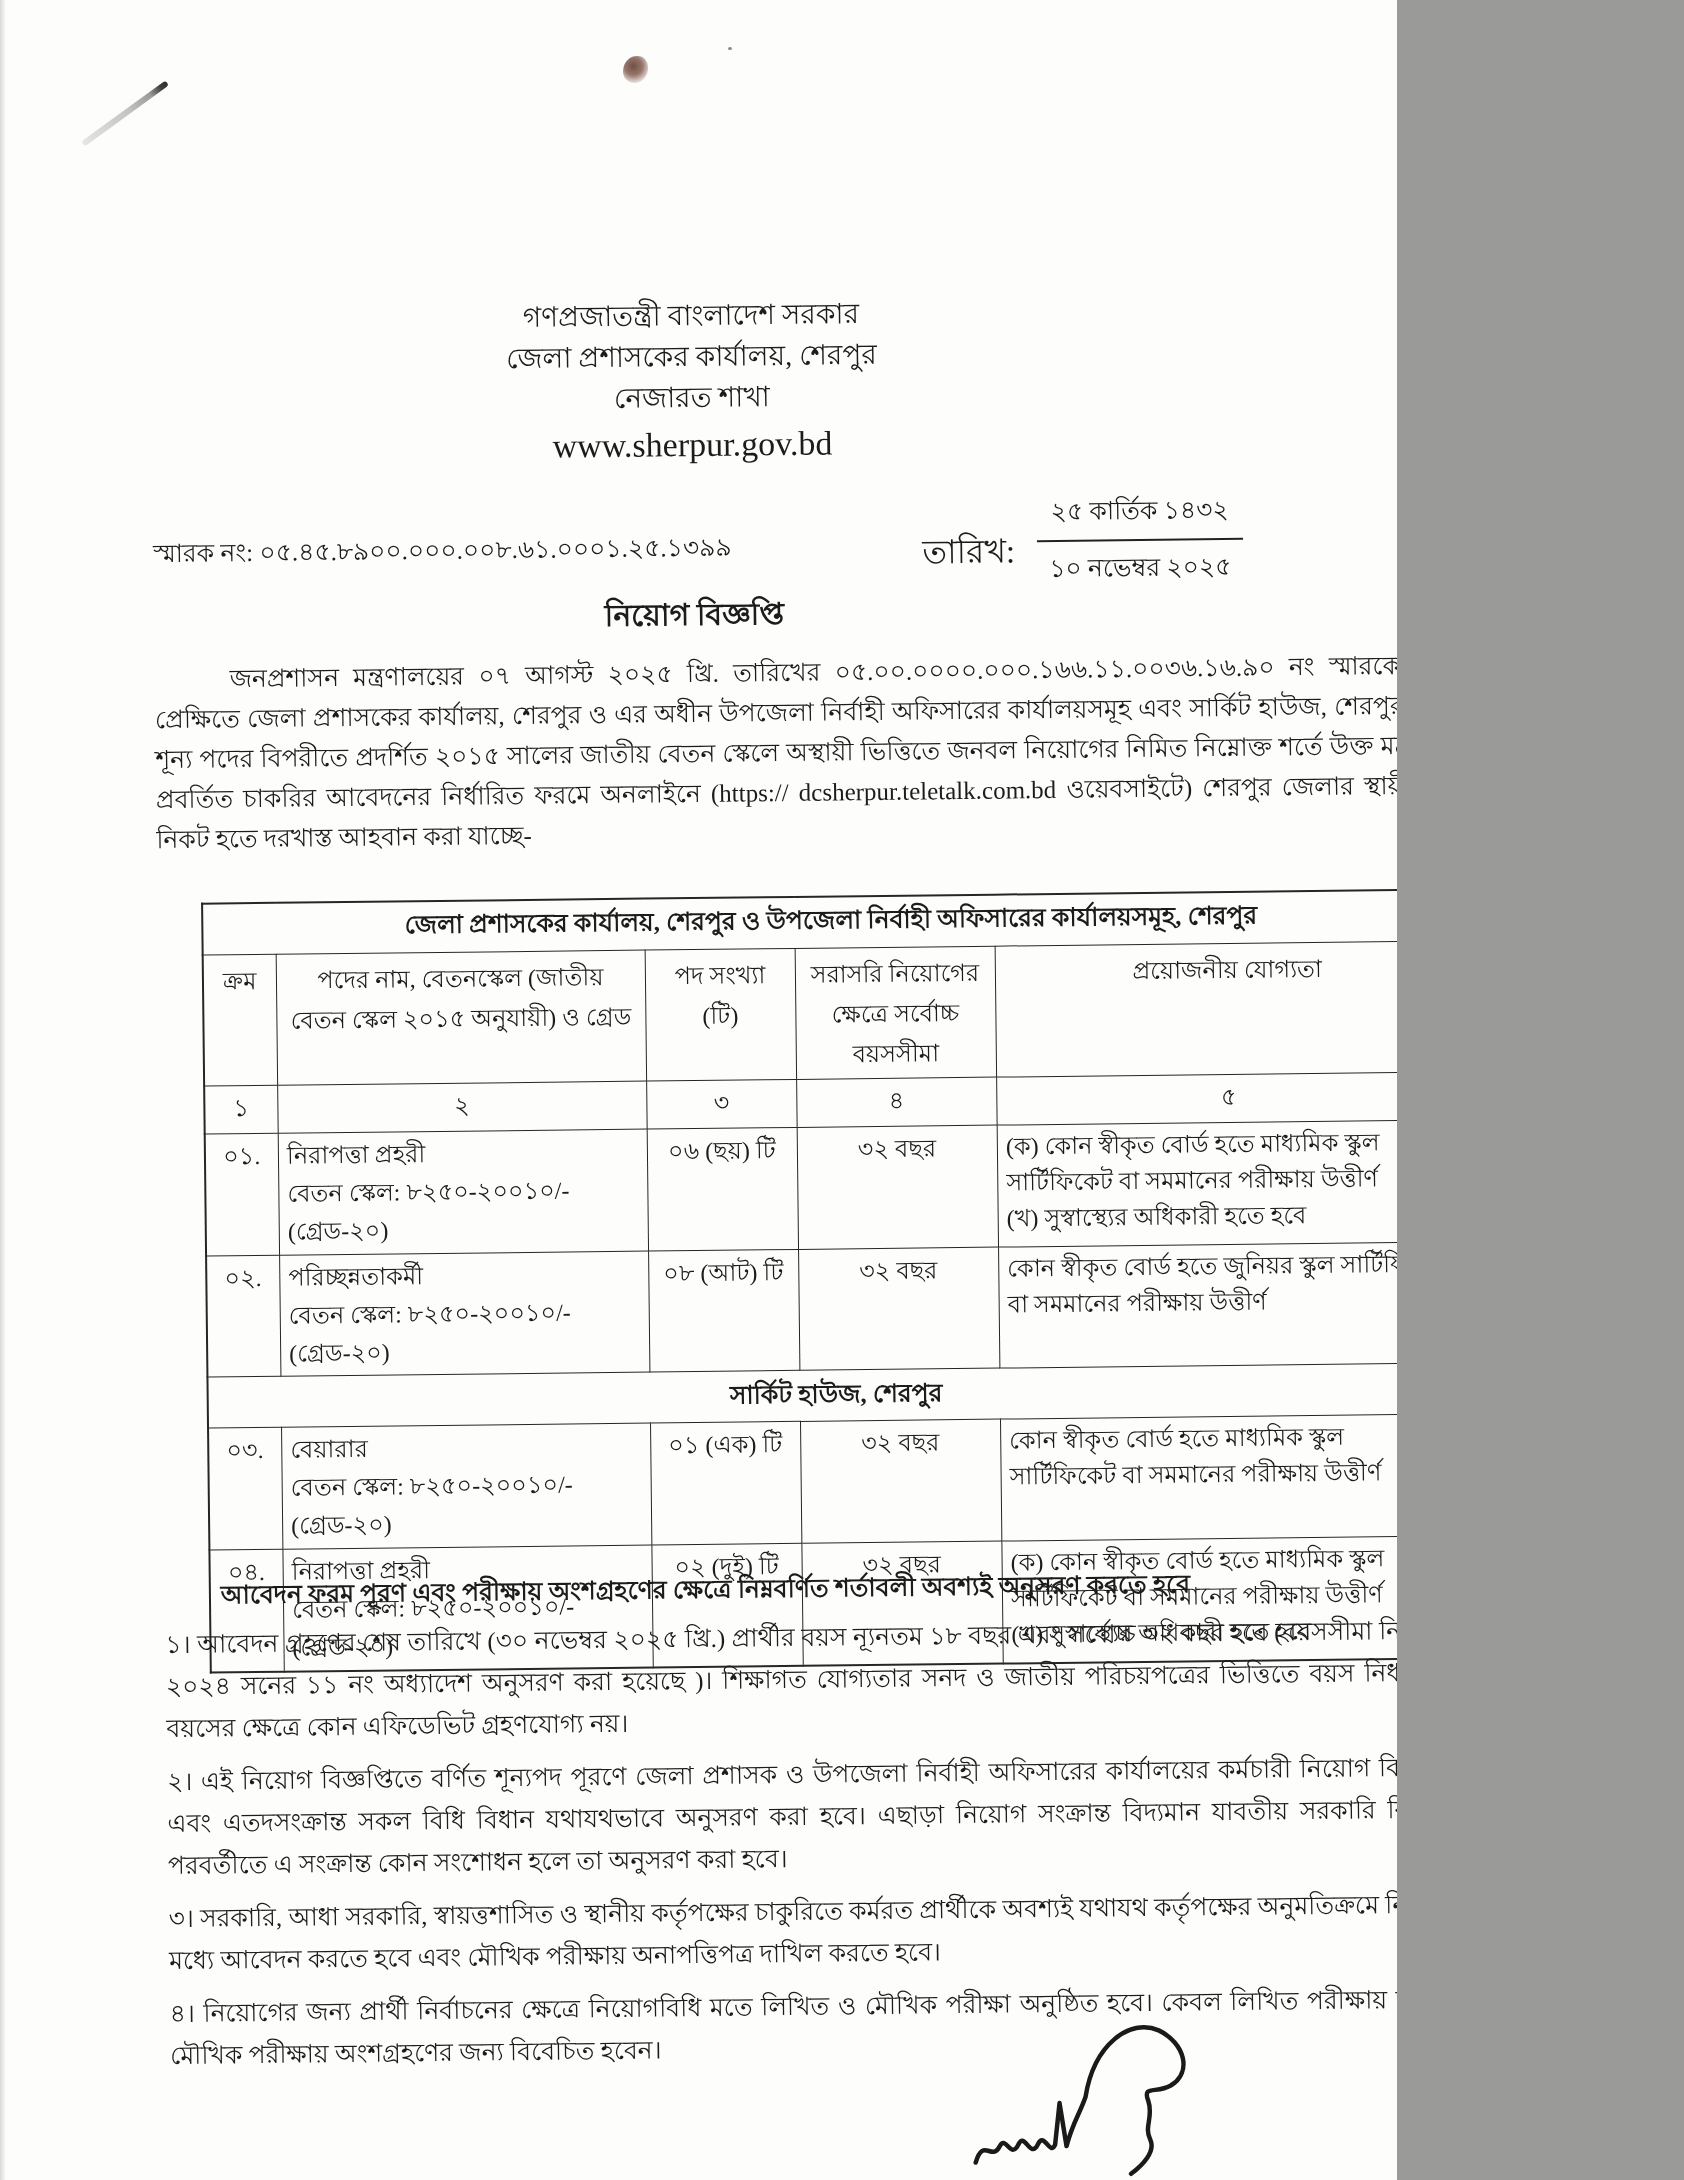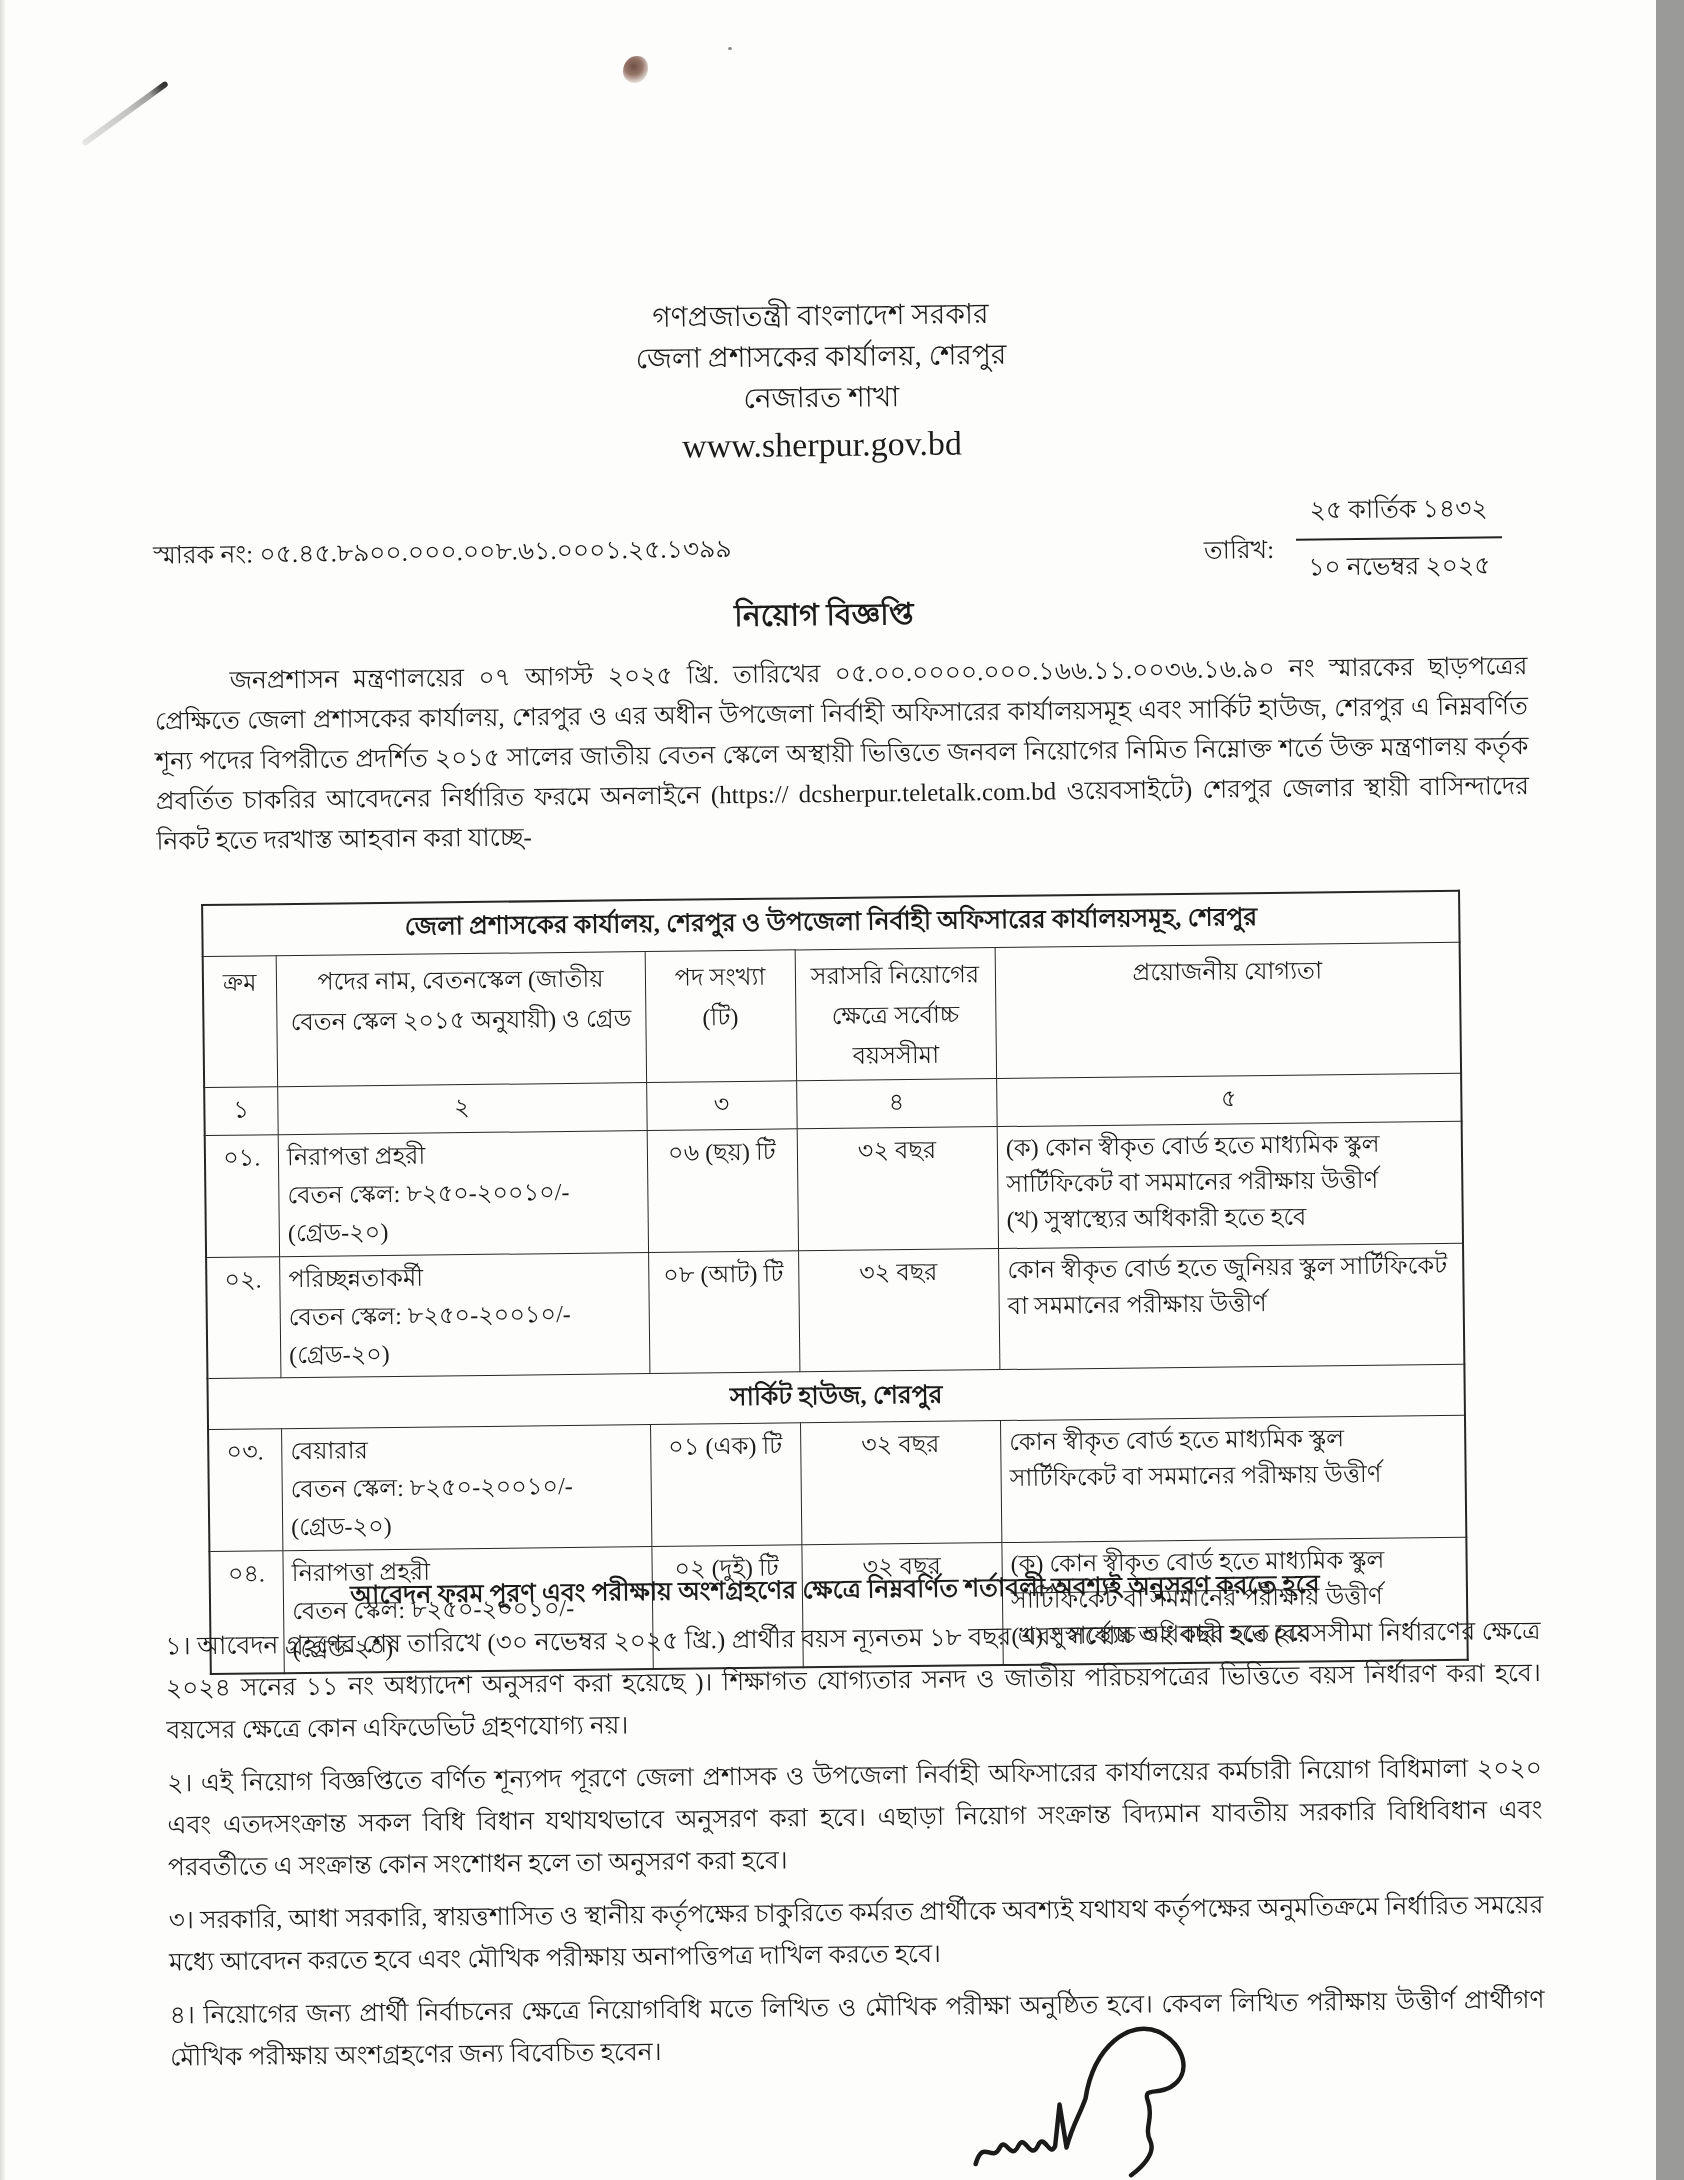--- a/index.html
+++ b/index.html
@@ -1,18 +1,18 @@
 <!DOCTYPE html>
 <html lang="bn" style="font-size:13.6px"><head>
 <meta charset="utf-8">
 <style>
   html,body{margin:0;padding:0;background:#9a9a98;}
   .page{
     position:relative;
-    width:1656px;height:2181px;
+    width:1397px;height:2181px;
     background:#fdfdfb;
     overflow:hidden;
     font-family:"Liberation Serif","DejaVu Serif",serif;
     color:#1c1c1c;
   }
   .page::before{ 
     content:"";position:absolute;left:0;top:0;width:6px;height:100%;
     background:linear-gradient(90deg,#d9d9d5,rgba(255,255,255,0));
     z-index:5;
   }
@@ -20,21 +20,21 @@
 
   
   .hdr{position:absolute;top:295px;left:0;width:100%;text-align:center;}
   .hdr-line{font-size:28px;line-height:41px;}
   .hdr-web{font-size:34px;line-height:48px;margin-top:3.4px;font-family:"Liberation Serif",serif;}
 
   
   .memo-row{position:absolute;top:496px;left:158px;right:149px;display:flex;justify-content:space-between;align-items:flex-start;}
   .memo-no{font-size:25px;padding-top:32px;}
   .date-wrap{display:flex;align-items:center;gap:22px;}
-  .date-label{font-size:25px;padding-top:22px;}
+  .date-label{font-size:33px;padding-top:22px;}
   .date-stack{display:inline-block;text-align:center;font-size:25px;}
   .date-top{display:block;padding:0 12px 5.1px 12px;border-bottom:2.6px solid #222;}
   .date-bottom{display:block;padding:6.8px 12px 0 12px;}
 
   
   .doc-title{position:absolute;top:591px;left:0;width:100%;text-align:center;font-size:30px;font-weight:bold;}
 
   
   .intro{position:absolute;top:654px;left:158px;width:1373px;
     font-size:25px;line-height:40px;text-align:justify;text-indent:75px;}

